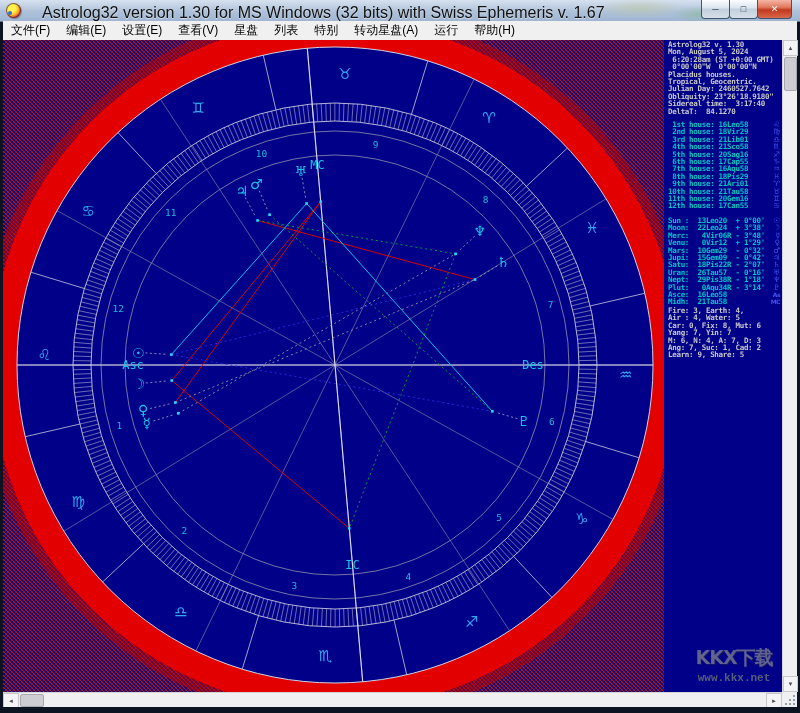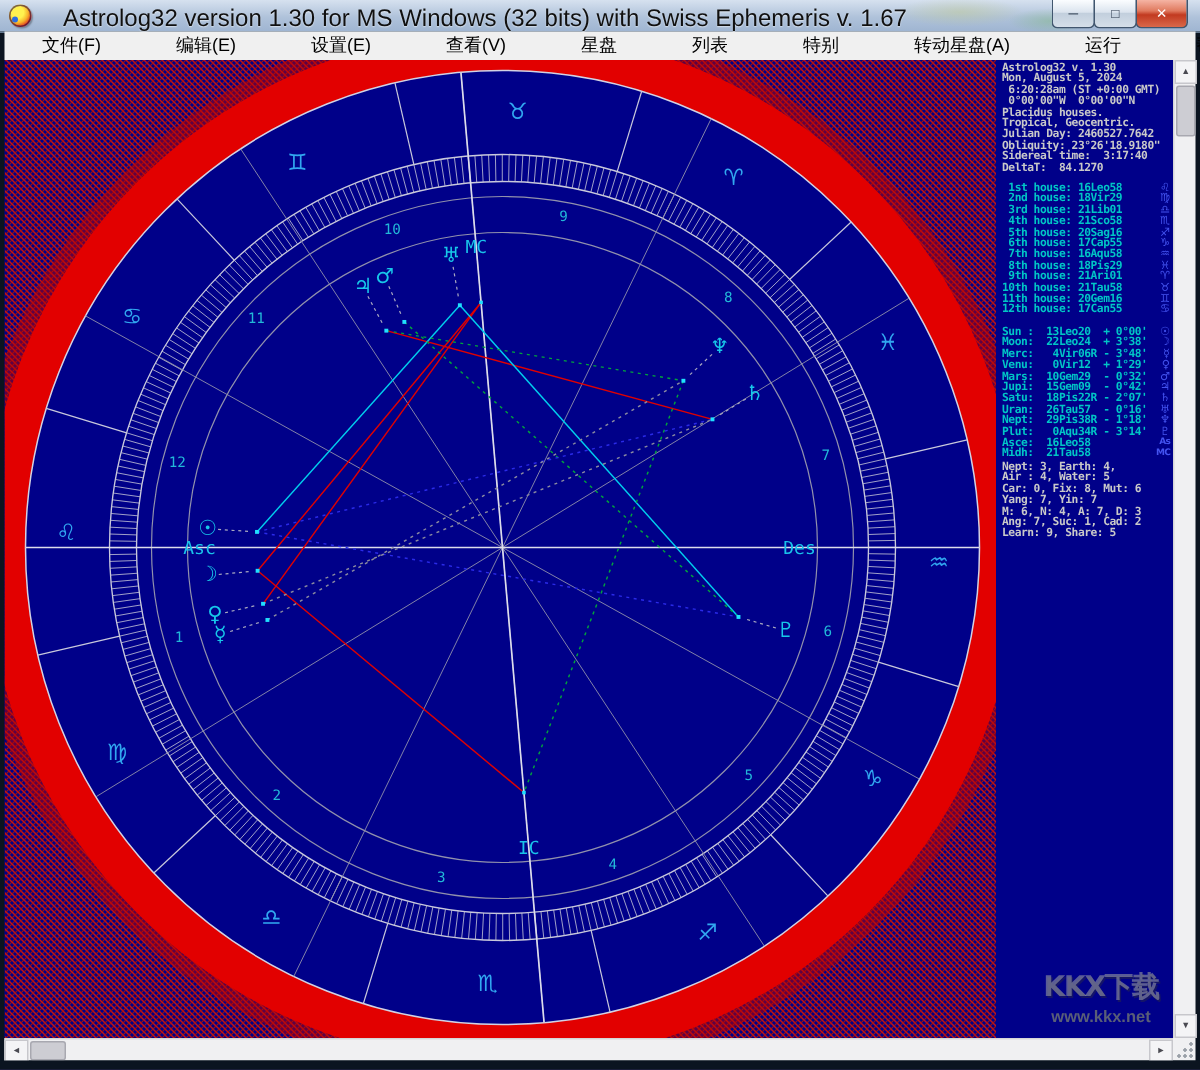--- a/index.html
+++ b/index.html
@@ -22,21 +22,21 @@
   .win-buttons{position:absolute;right:8px;top:0;display:flex;z-index:5;}
   .win-btn{width:27px;height:18px;margin-left:-1px;border:1px solid #41566e;border-top:none;
     border-radius:0 0 4px 4px;display:flex;align-items:center;justify-content:center;
     font-size:9px;line-height:9px;color:#243246;
     background:linear-gradient(#fbfdff,#dbe4ee 45%,#c2cfdd 50%,#d5dfe9);}
   .win-btn.close{width:33px;color:#fff;
     background:linear-gradient(#f5b4a4,#e07a5f 40%,#c23a20 55%,#d9684a);}
   
   .menubar{position:absolute;left:3px;top:21px;width:794px;height:19px;background:#f0f0f0;
     display:flex;align-items:center;font-size:12px;color:#000;}
-  .menu-item{padding:2px 25px;white-space:nowrap;}
+  .menu-item{padding:2px 8px;white-space:nowrap;}
   
   .client{position:absolute;left:3px;top:40px;width:779px;height:652px;background:#000089;overflow:hidden;}
   #wheel{position:absolute;left:0;top:0;display:block;}
   
   .sidebar{position:absolute;left:661px;top:0;width:118px;height:652px;background:#000089;}
   .sb{position:absolute;left:4px;width:112px;font-family:"DejaVu Sans Mono",monospace;
       font-size:7.5px;line-height:7.4px;letter-spacing:-0.3px;white-space:pre;font-weight:bold;}
   .sb.white{color:#c9c9c9;}
   .sb.cyan{color:#00c6c6;}
   .sb-row{display:flex;height:7.4px;align-items:center;}
@@ -57,21 +57,21 @@
       radial-gradient(circle at 10px 2px,  #9aa0a8 1px, transparent 1.4px),
       radial-gradient(circle at 10px 6px,  #9aa0a8 1px, transparent 1.4px),
       radial-gradient(circle at 6px 6px,   #9aa0a8 1px, transparent 1.4px),
       radial-gradient(circle at 10px 10px, #9aa0a8 1px, transparent 1.4px),
       radial-gradient(circle at 6px 10px,  #9aa0a8 1px, transparent 1.4px),
       radial-gradient(circle at 2px 10px,  #9aa0a8 1px, transparent 1.4px);}
   
   .watermark{position:absolute;right:0;top:645px;width:132px;text-align:center;z-index:60;pointer-events:none;}
   .wm-logo{font-family:"DejaVu Sans",sans-serif;font-size:19px;font-weight:bold;
     color:rgba(150,154,160,.60);letter-spacing:-1px;text-shadow:1px 1px 0 rgba(50,50,55,.4);}
-  .wm-url{font-family:Liberation Sans, sans-serif;font-size:11px;font-weight:bold;
+  .wm-url{font-family:Liberation Mono, monospace;font-size:11px;font-weight:bold;
     color:rgba(105,110,116,.85);margin-top:1px;letter-spacing:0;}
   
   .frame-bottom{position:absolute;left:0;top:707px;width:800px;height:6px;background:#0b1420;}
 </style>
 </head>
 <body>
 
 <div class="window">
 
   <div class="titlebar">
@@ -593,21 +593,21 @@
             <text x="317.4816957077208" y="164.76486568355915" fill="#19c3ea" font-size="12" text-anchor="middle" dominant-baseline="central" font-family="&quot;DejaVu Sans Mono&quot;, monospace">MC</text>
             <text x="352.51830429227925" y="565.2351343164408" fill="#19c3ea" font-size="12" text-anchor="middle" dominant-baseline="central" font-family="&quot;DejaVu Sans Mono&quot;, monospace">IC</text>
           </g>
         </g>
     </svg>
 
     <div class="sidebar">
       <div class="sb white" id="sb-info" style="top:1px"><div class="sb-row">Astrolog32 v. 1.30</div><div class="sb-row">Mon, August 5, 2024</div><div class="sb-row"> 6:20:28am (ST +0:00 GMT)</div><div class="sb-row"> 0°00'00"W  0°00'00"N</div><div class="sb-row">Placidus houses.</div><div class="sb-row">Tropical, Geocentric.</div><div class="sb-row">Julian Day: 2460527.7642</div><div class="sb-row">Obliquity: 23°26'18.9180"</div><div class="sb-row">Sidereal time:  3:17:40</div><div class="sb-row">DeltaT:  84.1270</div></div>
       <div class="sb cyan" id="sb-houses" style="top:81px"><div class="sb-row"><span> 1st house: 16Leo58</span><span class="sb-glyph">♌</span></div><div class="sb-row"><span> 2nd house: 18Vir29</span><span class="sb-glyph">♍</span></div><div class="sb-row"><span> 3rd house: 21Lib01</span><span class="sb-glyph">♎</span></div><div class="sb-row"><span> 4th house: 21Sco58</span><span class="sb-glyph">♏</span></div><div class="sb-row"><span> 5th house: 20Sag16</span><span class="sb-glyph">♐</span></div><div class="sb-row"><span> 6th house: 17Cap55</span><span class="sb-glyph">♑</span></div><div class="sb-row"><span> 7th house: 16Aqu58</span><span class="sb-glyph">♒</span></div><div class="sb-row"><span> 8th house: 18Pis29</span><span class="sb-glyph">♓</span></div><div class="sb-row"><span> 9th house: 21Ari01</span><span class="sb-glyph">♈</span></div><div class="sb-row"><span>10th house: 21Tau58</span><span class="sb-glyph">♉</span></div><div class="sb-row"><span>11th house: 20Gem16</span><span class="sb-glyph">♊</span></div><div class="sb-row"><span>12th house: 17Can55</span><span class="sb-glyph">♋</span></div></div>
       <div class="sb cyan" id="sb-planets" style="top:177px"><div class="sb-row"><span>Sun :  13Leo20  + 0°00'</span><span class="sb-glyph">☉</span></div><div class="sb-row"><span>Moon:  22Leo24  + 3°38'</span><span class="sb-glyph">☽</span></div><div class="sb-row"><span>Merc:   4Vir06R - 3°48'</span><span class="sb-glyph">☿</span></div><div class="sb-row"><span>Venu:   0Vir12  + 1°29'</span><span class="sb-glyph">♀</span></div><div class="sb-row"><span>Mars:  10Gem29  - 0°32'</span><span class="sb-glyph">♂</span></div><div class="sb-row"><span>Jupi:  15Gem09  - 0°42'</span><span class="sb-glyph">♃</span></div><div class="sb-row"><span>Satu:  18Pis22R - 2°07'</span><span class="sb-glyph">♄</span></div><div class="sb-row"><span>Uran:  26Tau57  - 0°16'</span><span class="sb-glyph">♅</span></div><div class="sb-row"><span>Nept:  29Pis38R - 1°18'</span><span class="sb-glyph">♆</span></div><div class="sb-row"><span>Plut:   0Aqu34R - 3°14'</span><span class="sb-glyph">♇</span></div><div class="sb-row"><span>Asce:  16Leo58</span><span class="sb-glyph small">As</span></div><div class="sb-row"><span>Midh:  21Tau58</span><span class="sb-glyph small">MC</span></div></div>
-      <div class="sb white" id="sb-stats" style="top:267px"><div class="sb-row">Nept: 3, Earth: 4,</div><div class="sb-row">Air : 4, Water: 5</div><div class="sb-row">Car: 0, Fix: 8, Mut: 6</div><div class="sb-row">Yang: 7, Yin: 7</div><div class="sb-row">M: 6, N: 4, A: 7, D: 3</div><div class="sb-row">Ang: 7, Suc: 1, Cad: 2</div><div class="sb-row">Learn: 9, Share: 5</div></div>
+      <div class="sb white" id="sb-stats" style="top:267px"><div class="sb-row">Fire: 3, Earth: 4,</div><div class="sb-row">Air : 4, Water: 5</div><div class="sb-row">Car: 0, Fix: 8, Mut: 6</div><div class="sb-row">Yang: 7, Yin: 7</div><div class="sb-row">M: 6, N: 4, A: 7, D: 3</div><div class="sb-row">Ang: 7, Suc: 1, Cad: 2</div><div class="sb-row">Learn: 9, Share: 5</div></div>
     </div>
   </div>
 
   <div class="vscroll">
     <div class="scroll-btn" style="left:0;top:0;width:15px;height:16px">▲</div>
     <div class="scroll-thumb" style="left:1px;top:17px;width:13px;height:34px"></div>
     <div class="scroll-btn" style="left:0;bottom:0;width:15px;height:16px">▼</div>
   </div>
 
   <div class="hscroll">

